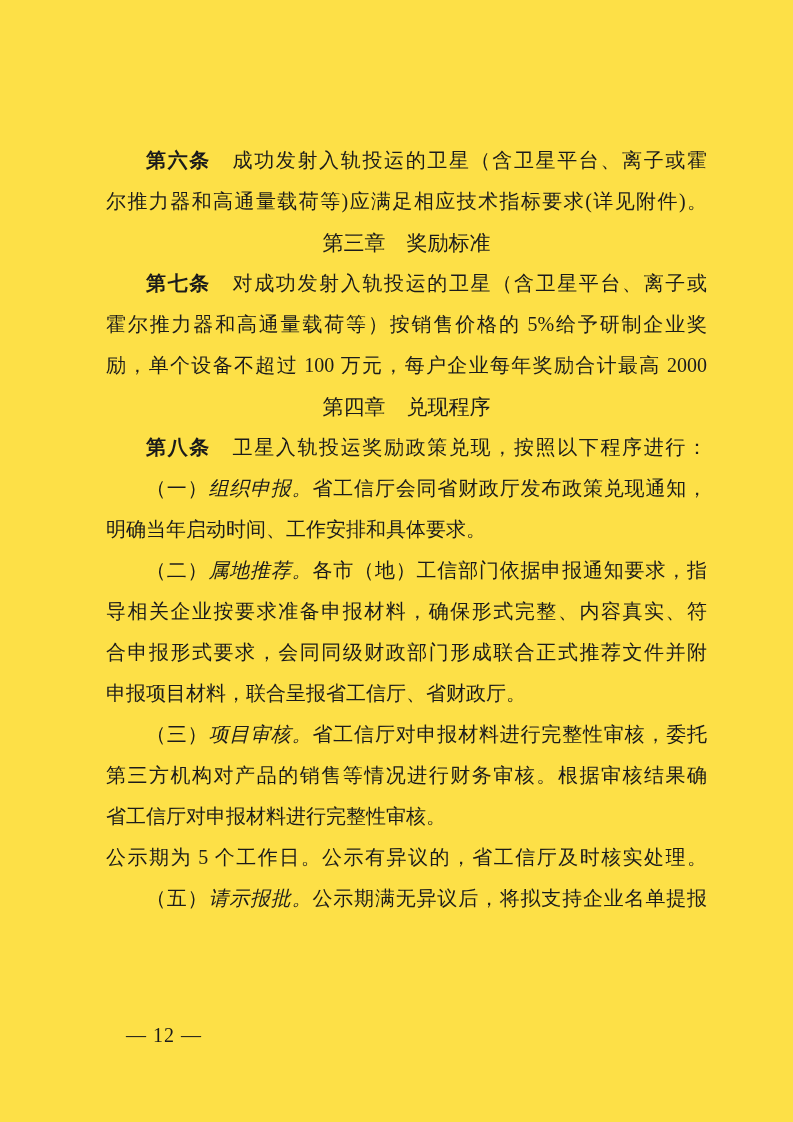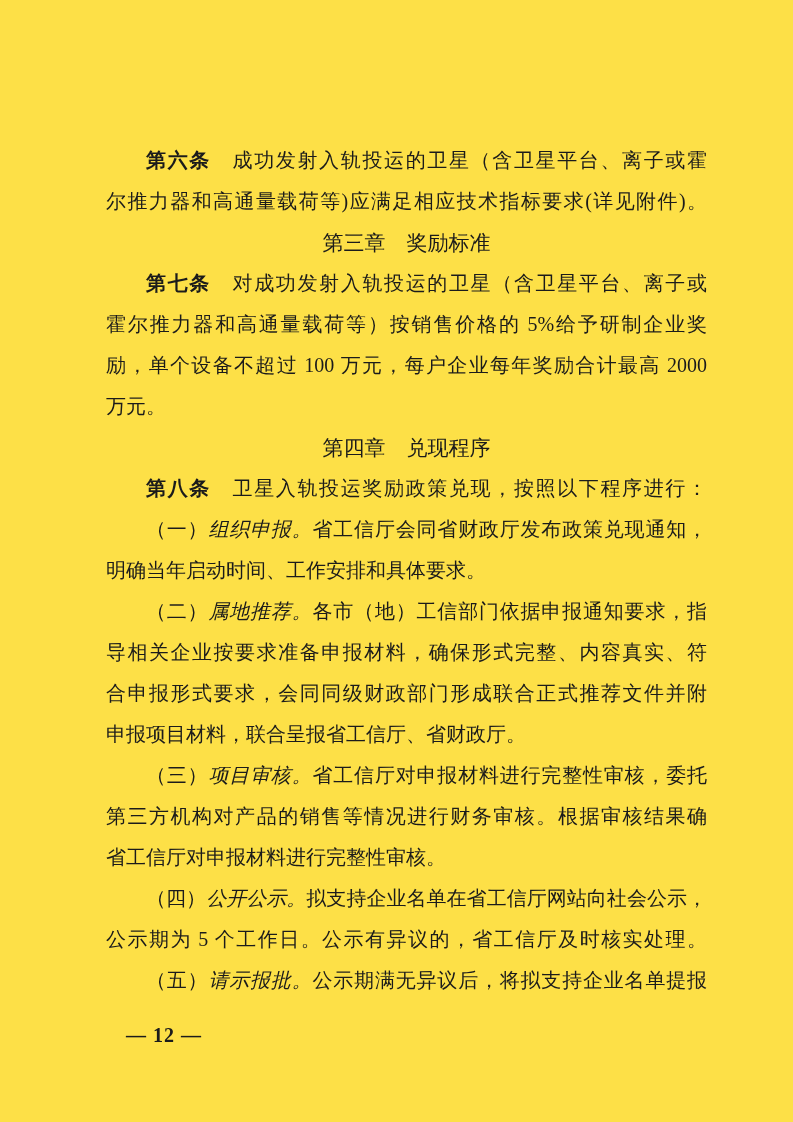--- a/index.html
+++ b/index.html
@@ -35,56 +35,53 @@
     text-align:center;
     text-align-last:center;
   }
   .footer{
     position:absolute;
     left:126px;top:1022px;
     font-size:20px;
     line-height:26px;
     letter-spacing:1px;
     color:#1b1b1b;
-    font-weight:bold;
   }
 </style>
 </head>
 <body>
 
 <div class="page">
   <div class="content">
 
     <div class="line full indent"><span class="lead">第六条</span><span>　成功发射入轨投运的卫星（含卫星平台、离子或霍</span></div>
     <div class="line full">尔推力器和高通量载荷等)应满足相应技术指标要求(详见附件)。</div>
 
     <div class="line heading">第三章　奖励标准</div>
 
     <div class="line full indent"><span class="lead">第七条</span><span>　对成功发射入轨投运的卫星（含卫星平台、离子或</span></div>
     <div class="line full">霍尔推力器和高通量载荷等）按销售价格的 5%给予研制企业奖</div>
     <div class="line full">励，单个设备不超过 100 万元，每户企业每年奖励合计最高 2000</div>
-    <div class="line endline">万元。</div>
 
     <div class="line heading">第四章　兑现程序</div>
 
     <div class="line full indent"><span class="lead">第八条</span><span>　卫星入轨投运奖励政策兑现，按照以下程序进行：</span></div>
 
     <div class="line full indent"><span>（一）</span><span class="kaiti">组织申报。</span><span>省工信厅会同省财政厅发布政策兑现通知，</span></div>
     <div class="line endline">明确当年启动时间、工作安排和具体要求。</div>
 
     <div class="line full indent"><span>（二）</span><span class="kaiti">属地推荐。</span><span>各市（地）工信部门依据申报通知要求，指</span></div>
     <div class="line full">导相关企业按要求准备申报材料，确保形式完整、内容真实、符</div>
     <div class="line full">合申报形式要求，会同同级财政部门形成联合正式推荐文件并附</div>
     <div class="line endline">申报项目材料，联合呈报省工信厅、省财政厅。</div>
 
     <div class="line full indent"><span>（三）</span><span class="kaiti">项目审核。</span><span>省工信厅对申报材料进行完整性审核，委托</span></div>
     <div class="line full">第三方机构对产品的销售等情况进行财务审核。根据审核结果确</div>
     <div class="line endline">省工信厅对申报材料进行完整性审核。</div>
 
-    <div class="line full indent"><span>（四）</span><span class="kaiti">公开公示。</span><span>拟支持企业名单在省工信厅网站向社会公示，</span></div>
     <div class="line full">公示期为 5 个工作日。公示有异议的，省工信厅及时核实处理。</div>
 
     <div class="line full indent"><span>（五）</span><span class="kaiti">请示报批。</span><span>公示期满无异议后，将拟支持企业名单提报</span></div>
 
   </div>
 
   <div class="footer">
     <span>— 12 —</span>
   </div>
 </div>

